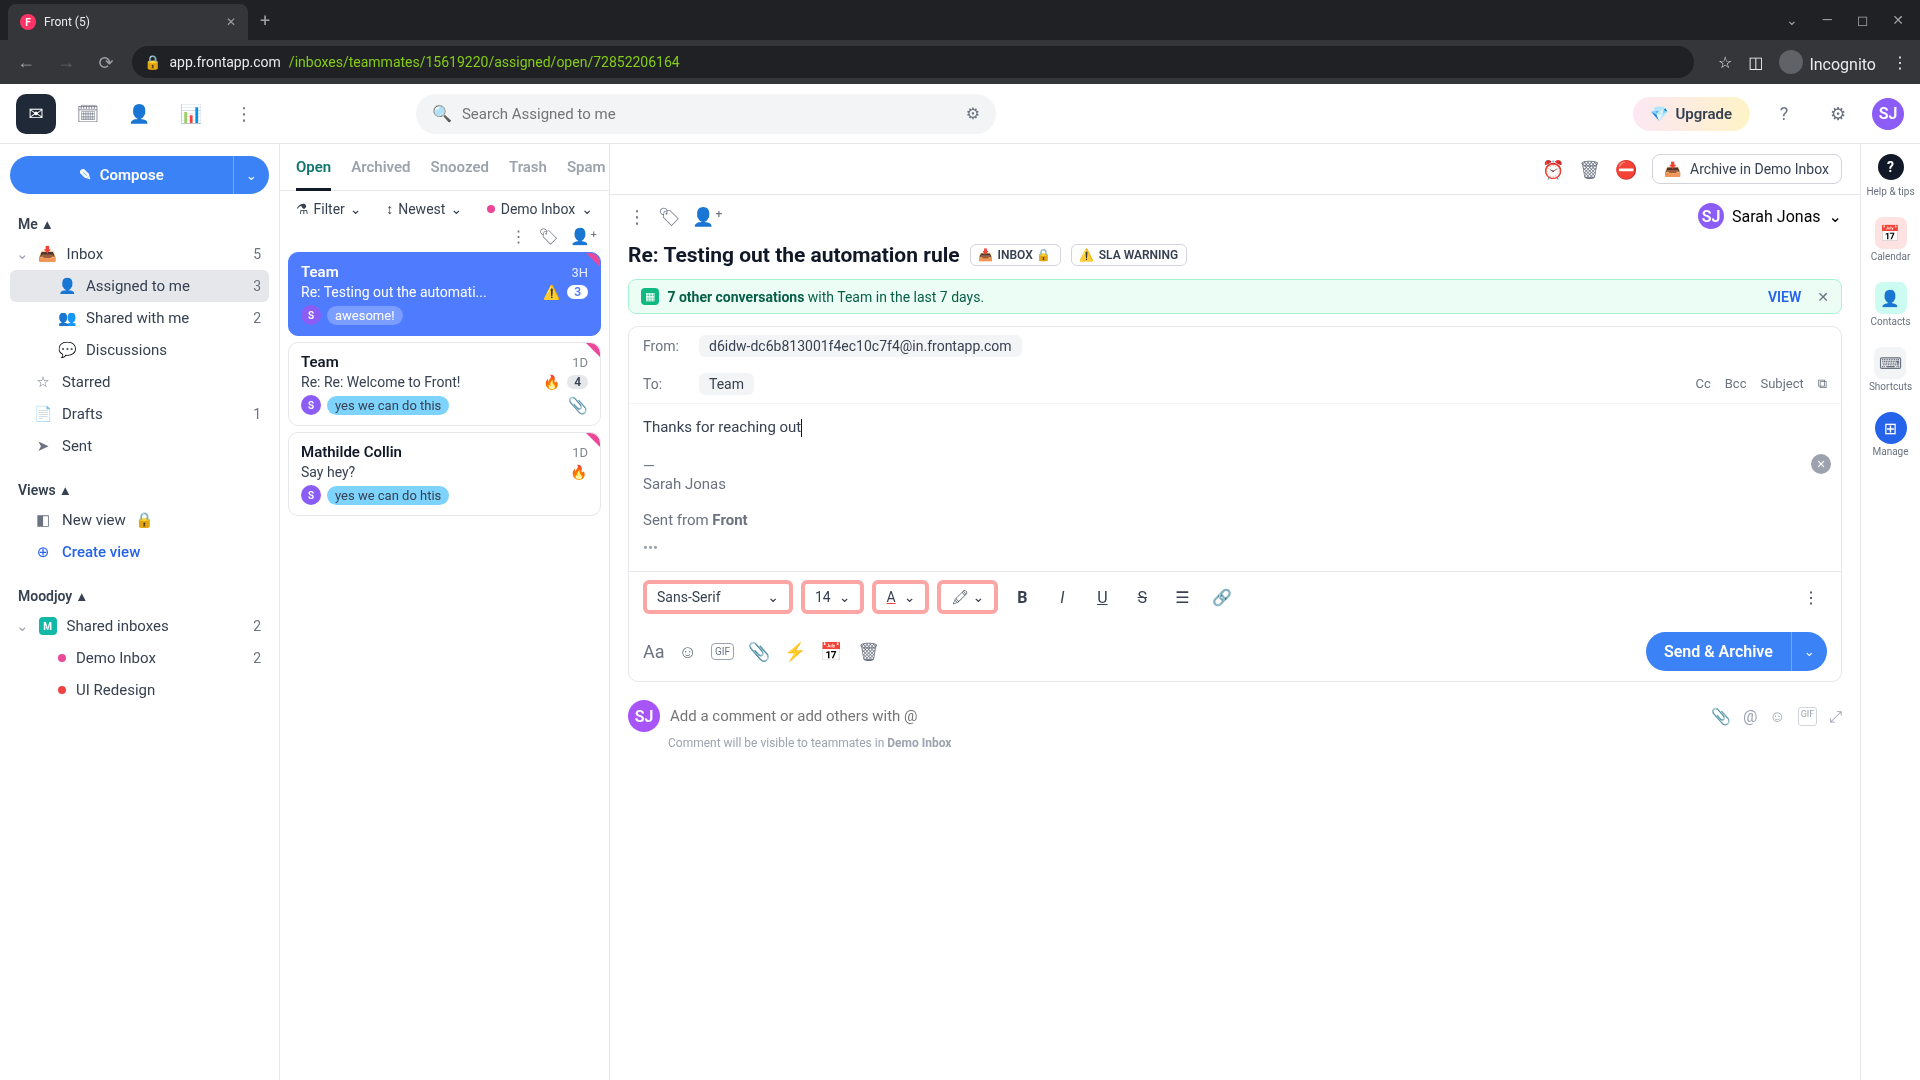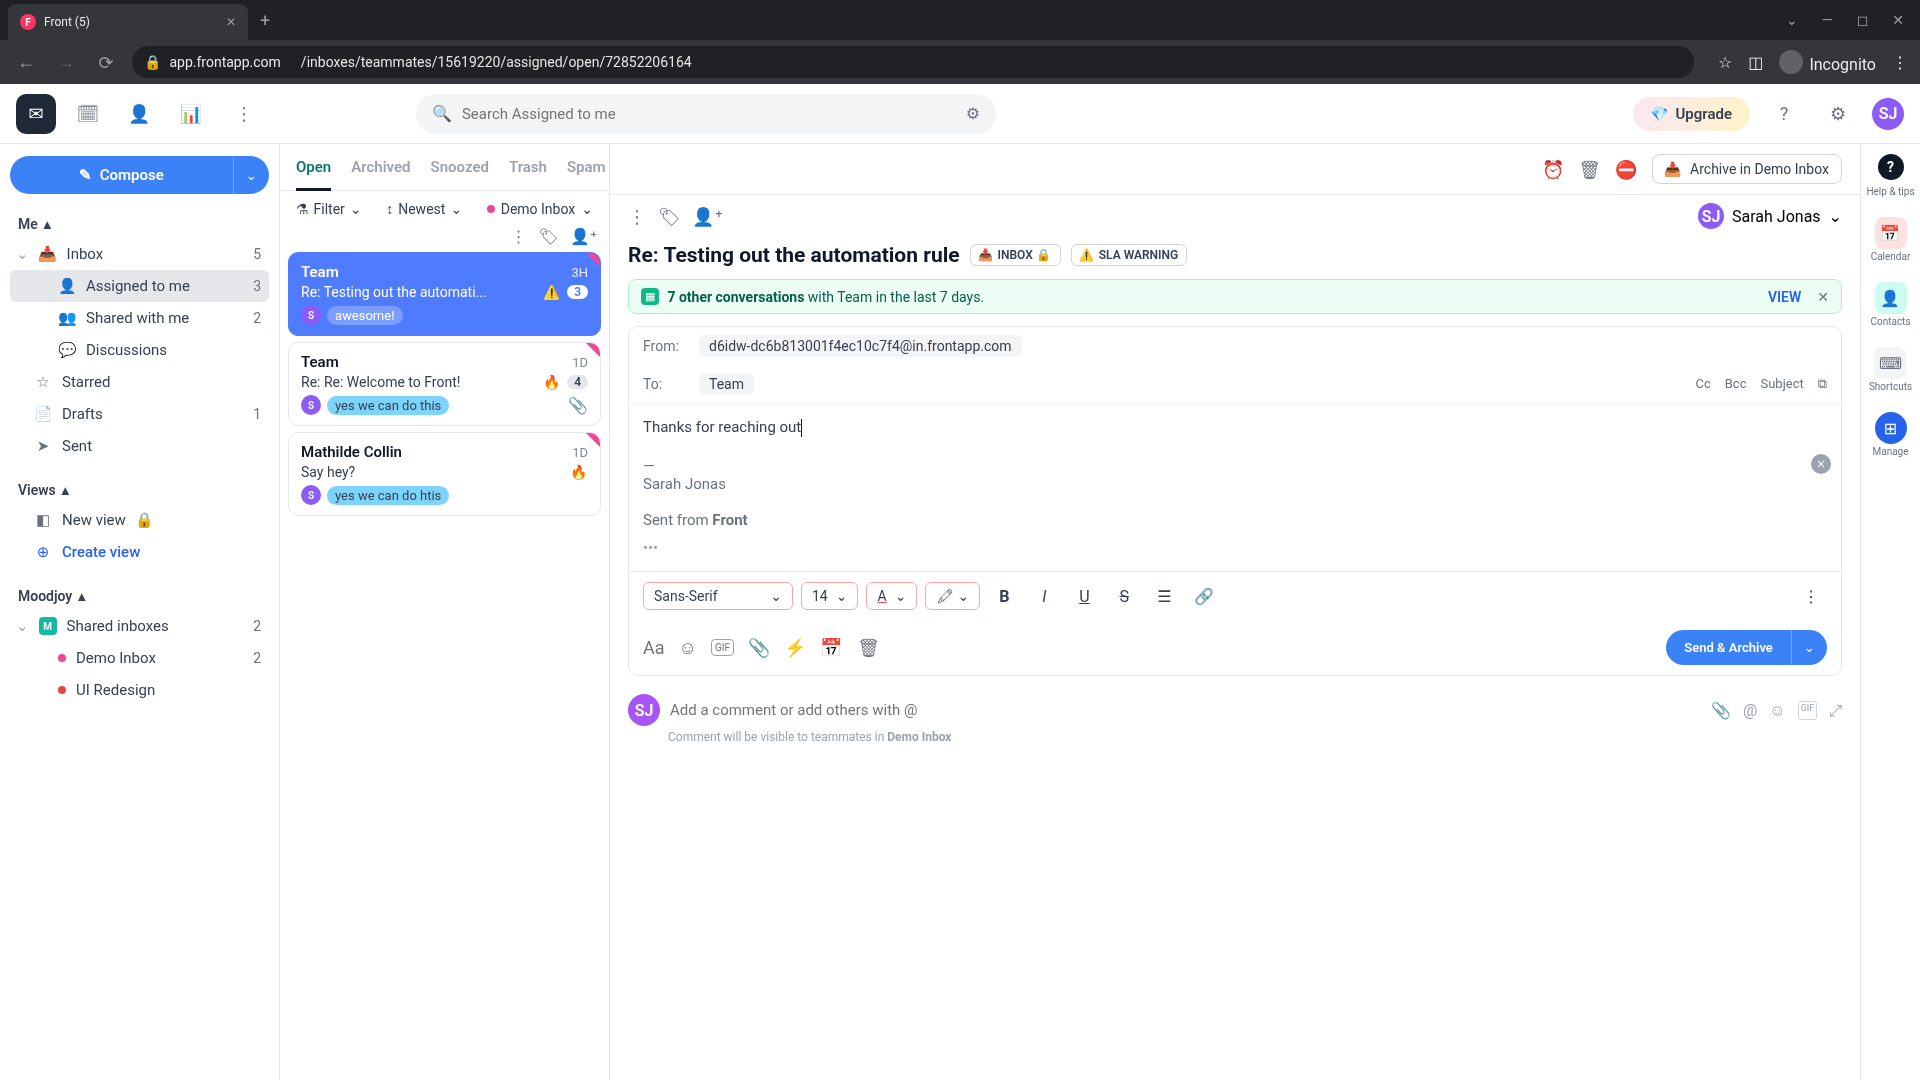--- a/index.html
+++ b/index.html
@@ -12,21 +12,21 @@
 .tab-close { margin-left: auto; color: #9aa0a6; cursor: pointer; }
 .new-tab { color: #9aa0a6; margin-left: 12px; font-size: 18px; cursor: pointer; }
 .window-controls { margin-left: auto; display: flex; gap: 24px; padding-right: 16px; color: #9aa0a6; }
 .window-controls span { cursor: pointer; font-size: 14px; }
 
 .address-bar-row { background: #35363a; height: 44px; display: flex; align-items: center; padding: 0 12px; gap: 12px; }
 .nav-btn { color: #9aa0a6; font-size: 18px; cursor: pointer; width: 28px; text-align: center; }
 .address-bar { flex: 1; background: #202124; border-radius: 20px; height: 32px; display: flex; align-items: center; padding: 0 12px; color: #e8eaed; font-size: 14px; gap: 8px; }
 .lock-icon { color: #9aa0a6; }
 .url-domain { color: #e8eaed; }
-.url-path { color: #e5e5e5; margin-left: 12px; }
+.url-path { color: #84cc16; }
 .addr-actions { display: flex; gap: 16px; align-items: center; color: #e8eaed; margin-left: 12px; }
 .incognito-badge { display: flex; align-items: flex-end; gap: 6px; }
 .incognito-icon { width: 24px; height: 24px; background: #5f6368; border-radius: 50%; }
 
 
 .app-header { height: 60px; background: #fff; border-bottom: 1px solid #e5e7eb; display: flex; align-items: center; padding: 0 16px; gap: 12px; }
 .header-icon { width: 40px; height: 40px; border-radius: 10px; display: flex; align-items: center; justify-content: center; color: #6b7280; cursor: pointer; font-size: 18px; }
 .header-icon.active { background: #1f2937; color: #fff; }
 .search-box { flex: 0 0 580px; margin-left: 140px; height: 40px; background: #f3f4f6; border-radius: 20px; display: flex; align-items: center; padding: 0 16px; gap: 10px; color: #6b7280; }
 .search-box input { flex: 1; border: none; background: transparent; outline: none; font-size: 15px; color: #374151; }
@@ -102,27 +102,27 @@
 .field-label { color: #6b7280; width: 46px; }
 .field-chip { background: #f3f4f6; padding: 3px 10px; border-radius: 6px; color: #374151; }
 .field-actions { margin-left: auto; display: flex; gap: 14px; color: #6b7280; font-size: 13px; }
 .field-actions span { cursor: pointer; }
 .editor { padding: 14px; min-height: 160px; font-size: 15px; color: #374151; position: relative; }
 .editor .sig { color: #6b7280; margin-top: 20px; }
 .clear-sig { position: absolute; right: 10px; top: 50px; width: 20px; height: 20px; background: #9ca3af; color: #fff; border-radius: 50%; display: flex; align-items: center; justify-content: center; font-size: 11px; cursor: pointer; }
 .cursor-line { display: inline-block; width: 1px; height: 18px; background: #111827; vertical-align: middle; }
 
 .format-bar { border-top: 1px solid #e5e7eb; padding: 8px 14px; display: flex; align-items: center; gap: 8px; }
-.fmt-select { border: 1px solid #fca5a5; border-radius: 6px; padding: 5px 10px; font-size: 14px; display: flex; align-items: flex-start; gap: 8px; cursor: pointer; color: #374151; }
+.fmt-select { border: 4px solid #fca5a5; border-radius: 6px; padding: 5px 10px; font-size: 14px; display: flex; align-items: flex-start; gap: 8px; cursor: pointer; color: #374151; }
 .fmt-btn { width: 32px; height: 32px; display: flex; align-items: center; justify-content: center; color: #374151; cursor: pointer; border-radius: 4px; font-size: 16px; }
 
 .action-bar { padding: 10px 14px; display: flex; align-items: center; gap: 14px; }
 .act-icon { color: #6b7280; cursor: pointer; font-size: 18px; }
 .send-wrap { margin-left: auto; display: flex; }
-.send-btn { background: #3b82f6; color: #fff; border: none; padding: 10px 18px; border-radius: 20px 0 0 20px; font-weight: 600; font-size: 13px; cursor: pointer; }
+.send-btn { background: #3b82f6; color: #fff; border: none; padding: 10px 18px; border-radius: 20px 0 0 20px; font-weight: 600; font-size: 16px; cursor: pointer; }
 .send-dd { background: #3b82f6; color: #fff; border: none; padding: 10px 12px; border-radius: 0 20px 20px 0; border-left: 1px solid rgba(255,255,255,0.3); cursor: pointer; }
 
 .comment-row { margin: 18px 18px 4px; display: flex; align-items: center; gap: 10px; }
 .comment-input { flex: 1; border: none; outline: none; font-size: 15px; color: #6b7280; }
 .comment-icons { display: flex; gap: 12px; color: #9ca3af; }
 .comment-hint { margin-left: 58px; font-size: 12px; color: #9ca3af; padding-bottom: 8px; }
 
 
 .right-rail { width: 60px; border-left: 1px solid #e5e7eb; display: flex; flex-direction: column; align-items: center; padding-top: 10px; gap: 6px; }
 .rail-help { width: 26px; height: 26px; background: #111827; color: #fff; border-radius: 50%; display: flex; align-items: center; justify-content: center; font-weight: bold; cursor: pointer; font-size: 14px; }

